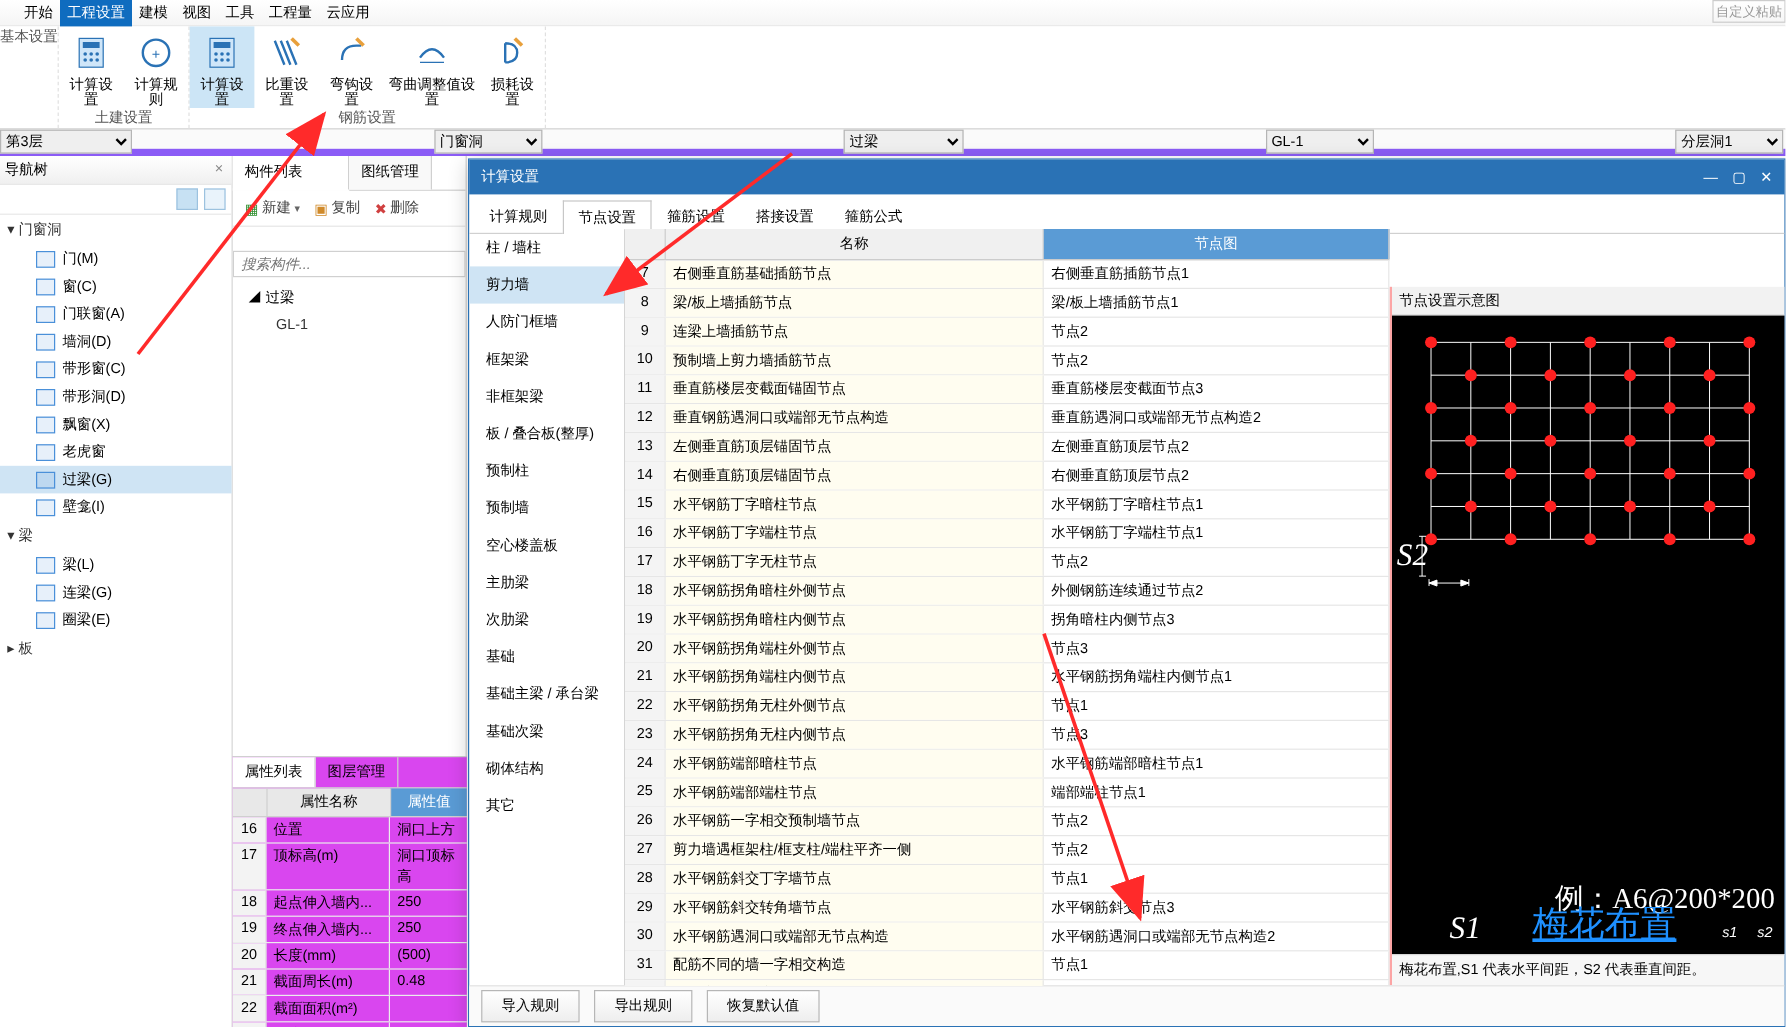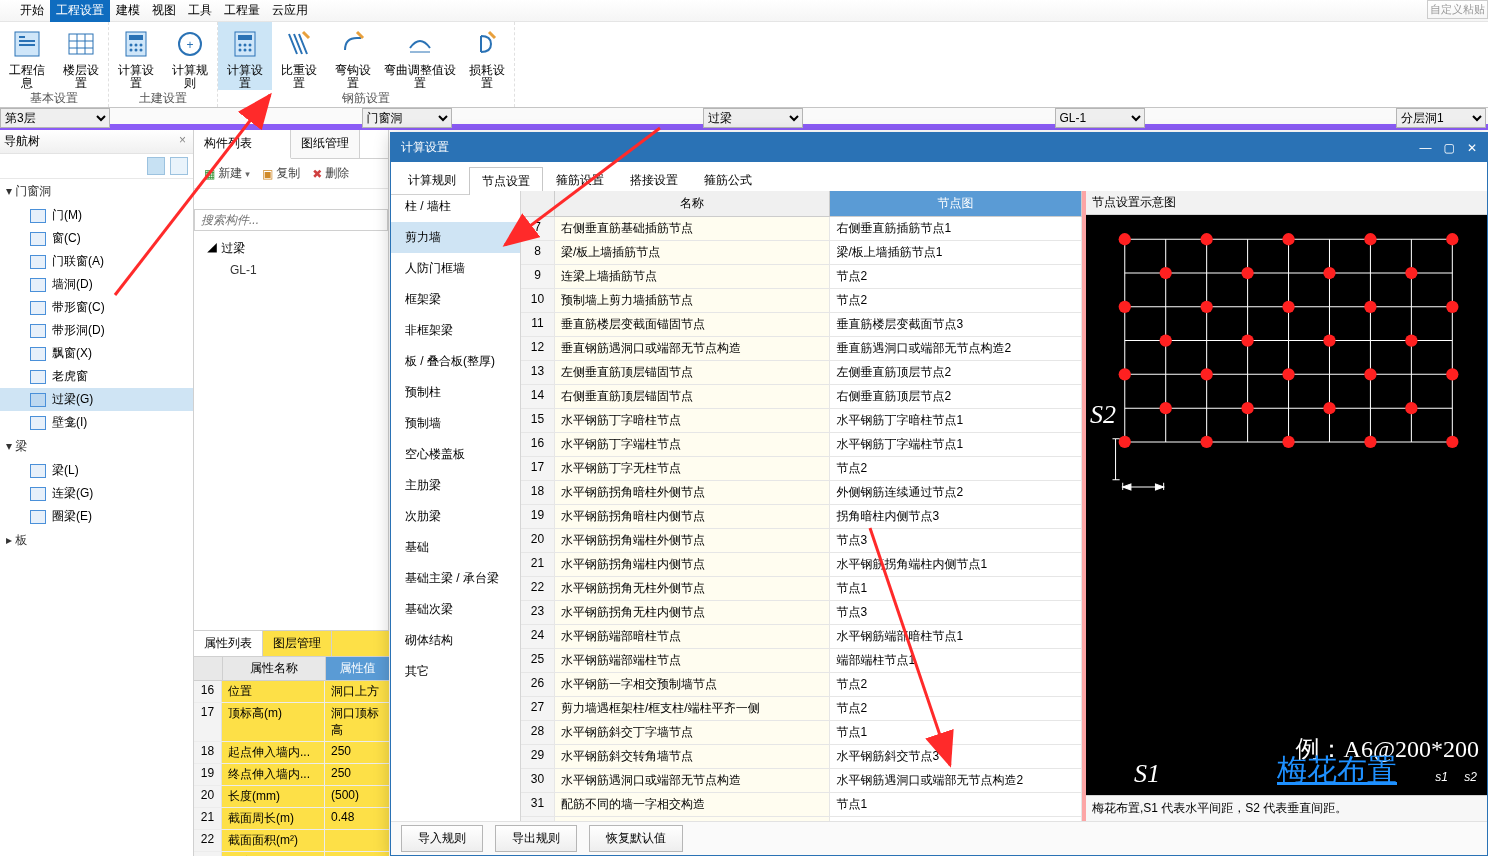--- a/index.html
+++ b/index.html
@@ -43,21 +43,21 @@
 .comp-tab.active { background: #fff; border-bottom: 2px solid #fff; margin-bottom: -1px; font-weight: normal; }
 .comp-toolbar { display: flex; gap: 4px; padding: 4px 6px; border-bottom: 1px solid #e5e5e5; }
 .comp-toolbtn { display: flex; align-items: center; gap: 3px; padding: 2px 4px; cursor: pointer; color: #444; }
 .comp-search { width: 100%; border: 1px solid #d0d0d0; padding: 3px 6px; color: #aaa; font-style: italic; margin-top: 20px; }
 .comp-tree { padding: 6px 8px; }
 .comp-tree-parent { padding: 3px 4px; }
 .comp-tree-child { padding: 3px 4px 3px 28px; background: transparent; }
 .comp-tree-child.sel { color: #333; }
 
 
-.prop-panel { position: absolute; left: 194px; top: 630px; width: 195px; bottom: 0; border-top: 1px solid #d0d0d0; background: #fde047; }
+.prop-panel { position: absolute; left: 194px; top: 630px; width: 195px; bottom: 0; border-top: 1px solid #d0d0d0; background: #d946ef; }
 .prop-tabs { display: flex; border-bottom: 1px solid #d0d0d0; }
 .prop-tab { padding: 4px 10px; border-right: 1px solid #d0d0d0; cursor: pointer; }
 .prop-tab.active { background: #fff; }
 .prop-header { display: flex; background: #e8e8e8; border-bottom: 1px solid #cfcfcf; }
 .prop-header > div { padding: 3px 6px; }
 .ph-num { width: 28px; }
 .ph-name { flex: 1; border-left: 1px solid #cfcfcf; text-align: center; }
 .ph-val { width: 64px; border-left: 1px solid #cfcfcf; background: #5a9bd5; color: #fff; text-align: center; }
 .prop-row { display: flex; border-bottom: 1px solid #ececec; }
 .prop-row > div { padding: 2px 6px; }
@@ -84,21 +84,21 @@
 .grid-header > div { padding: 4px 8px; border-right: 1px solid #ccc; text-align: center; }
 .gh-num { width: 34px; }
 .gh-name { flex: 1.1; }
 .gh-node { flex: 1; background: #5a9bd5; color: #fff; }
 .grid-row { display: flex; border-bottom: 1px solid #e6e6e6; }
 .grid-row > div { padding: 3px 6px; border-right: 1px solid #e6e6e6; }
 .gr-num { width: 34px; text-align: center; background: #f4f4f4; }
 .gr-name { flex: 1.1; background: #fffdf0; }
 .gr-node { flex: 1; }
 
-.preview { width: 405px; border-left: 4px solid #fca5a5; display: flex; flex-direction: column; }
+.preview { width: 329px; border-left: 2px solid #fca5a5; display: flex; flex-direction: column; margin-top: 48px; }
 .preview-title { background: #f2f2f2; border-bottom: 1px solid #d5d5d5; padding: 3px 6px; }
 .preview-canvas { flex: 1; background: #000; position: relative; }
 .preview-desc { padding: 4px 6px; background: #f7f7f7; border-top: 1px solid #d5d5d5; font-size: 12px; }
 
 .dialog-footer { position: absolute; bottom: 0; left: 0; right: 0; height: 34px; display: flex; align-items: center; gap: 12px; padding: 0 10px; border-top: 1px solid #e2e2e2; background: #fafafa; }
 .dlg-btn { padding: 4px 16px; border: 1px solid #b6b6b6; background: linear-gradient(#fff,#eee); cursor: pointer; }
 
 
 .arrow { position: absolute; pointer-events: none; z-index: 40; }
 
@@ -120,45 +120,20 @@
     <span>建模</span>
     <span>视图</span>
     <span>工具</span>
     <span>工程量</span>
     <span>云应用</span>
   </div>
 <div class="custom-paste">自定义粘贴</div>
 
 <div class="ribbon">
     <div class="ribbon-group">
-      <div class="ribbon-items">
-        <div class="ribbon-item">
-          <div class="ribbon-icon">
-            <svg width="32" height="32">
-              <rect x="4" y="4" width="24" height="24" fill="#cfe6f9" stroke="#2a72b5"></rect>
-              <rect x="8" y="8" width="6" height="2" fill="#2a72b5"></rect>
-              <rect x="8" y="12" width="16" height="2" fill="#2a72b5"></rect>
-              <rect x="8" y="16" width="16" height="2" fill="#2a72b5"></rect>
-            </svg>
-          </div>
-          <div class="ribbon-label">工程信息</div>
-        </div>
-        <div class="ribbon-item">
-          <div class="ribbon-icon">
-            <svg width="32" height="32">
-              <rect x="4" y="6" width="24" height="20" fill="none" stroke="#2a72b5"></rect>
-              <line x1="4" y1="13" x2="28" y2="13" stroke="#2a72b5"></line>
-              <line x1="4" y1="20" x2="28" y2="20" stroke="#2a72b5"></line>
-              <line x1="12" y1="6" x2="12" y2="26" stroke="#2a72b5"></line>
-              <line x1="20" y1="6" x2="20" y2="26" stroke="#2a72b5"></line>
-            </svg>
-          </div>
-          <div class="ribbon-label">楼层设置</div>
-        </div>
-      </div>
       <div class="ribbon-title">基本设置</div>
     </div>
     <div class="ribbon-group">
       <div class="ribbon-items">
         <div class="ribbon-item">
           <div class="ribbon-icon">
             <svg width="32" height="32">
               <rect x="6" y="4" width="20" height="24" fill="#cfe6f9" stroke="#2a72b5"></rect>
               <rect x="9" y="7" width="14" height="5" fill="#2a72b5"></rect>
               <circle cx="11" cy="17" r="1.5" fill="#2a72b5"></circle>

